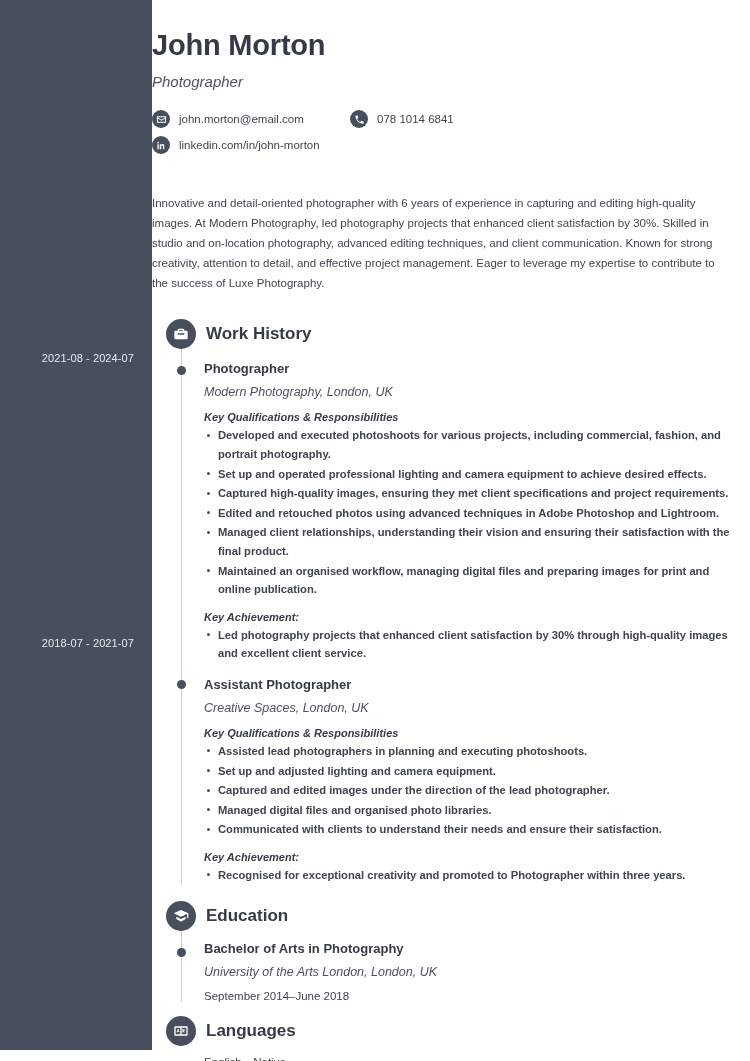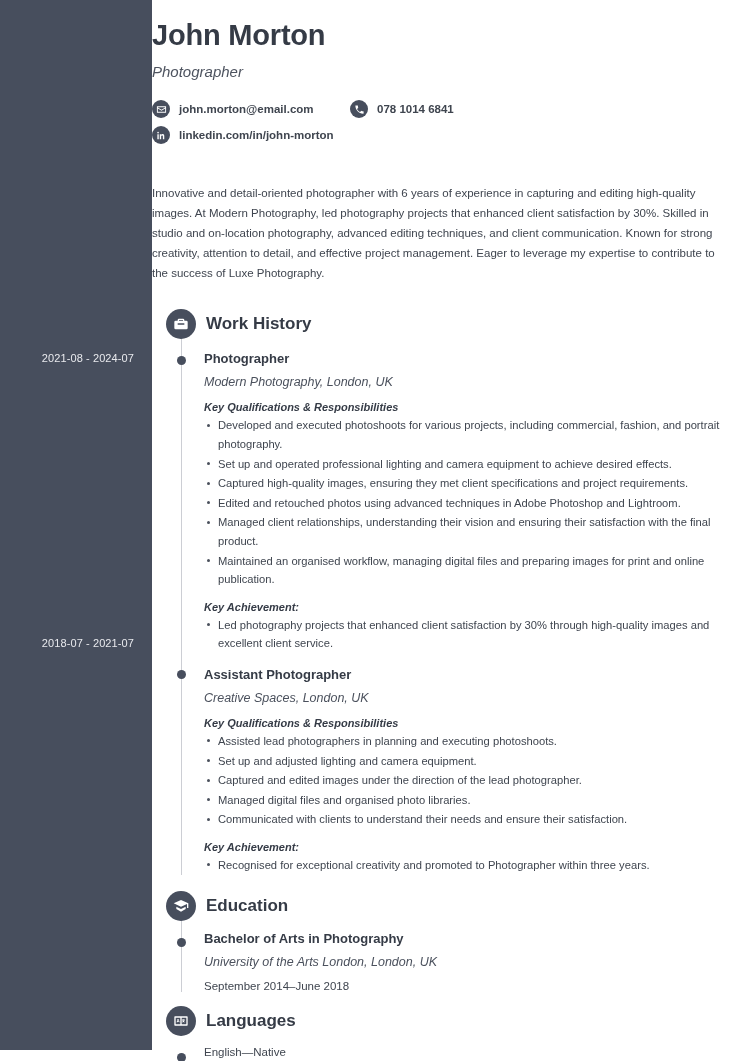--- a/index.html
+++ b/index.html
@@ -33,21 +33,21 @@
     letter-spacing: .1px;
     white-space: nowrap;
   }
 
   
   .main {
     position: absolute;
     left: 136px; top: 0;
     width: 614px;
     height: 1061px;
-    padding: 12px 14px 0 16px;
+    padding: 22px 14px 0 16px;
   }
 
   .name {
     font-size: 29px;
     font-weight: bold;
     color: #353b46;
     letter-spacing: -0.2px;
     margin-top: 7px;
   }
   .job-title {
@@ -68,21 +68,20 @@
     background: #474e5d;
     display: flex; align-items: center; justify-content: center;
     flex: none;
   }
   .contact-icon svg { width: 11px; height: 11px; fill: #ffffff; display:block; }
   .contact-text {
     font-size: 11.5px;
     color: #3f454f;
     margin-left: 9px;
     white-space: nowrap;
-    font-weight: bold;
   }
 
   
   .summary {
     margin-top: 40px;
     font-size: 11.5px;
     line-height: 1.73;
     color: #3f454f;
     width: 580px;
   }
@@ -145,21 +144,21 @@
     color: #3f454f;
     margin-top: 11px;
   }
   .block-label {
     font-size: 11px;
     font-weight: bold;
     color: #353b46;
     margin-top: 12px;
     font-style: italic;
   }
-  ul.bullets { list-style: none; margin-top: 3px; }
+  ul.bullets { list-style: none; margin-top: 3px; font-weight: bold; }
   ul.bullets li {
     position: relative;
     font-size: 11.2px;
     line-height: 1.66;
     color: #3f454f;
     padding-left: 14px;
     margin-top: 1px;
   }
   ul.bullets li::before {
     content: "";

